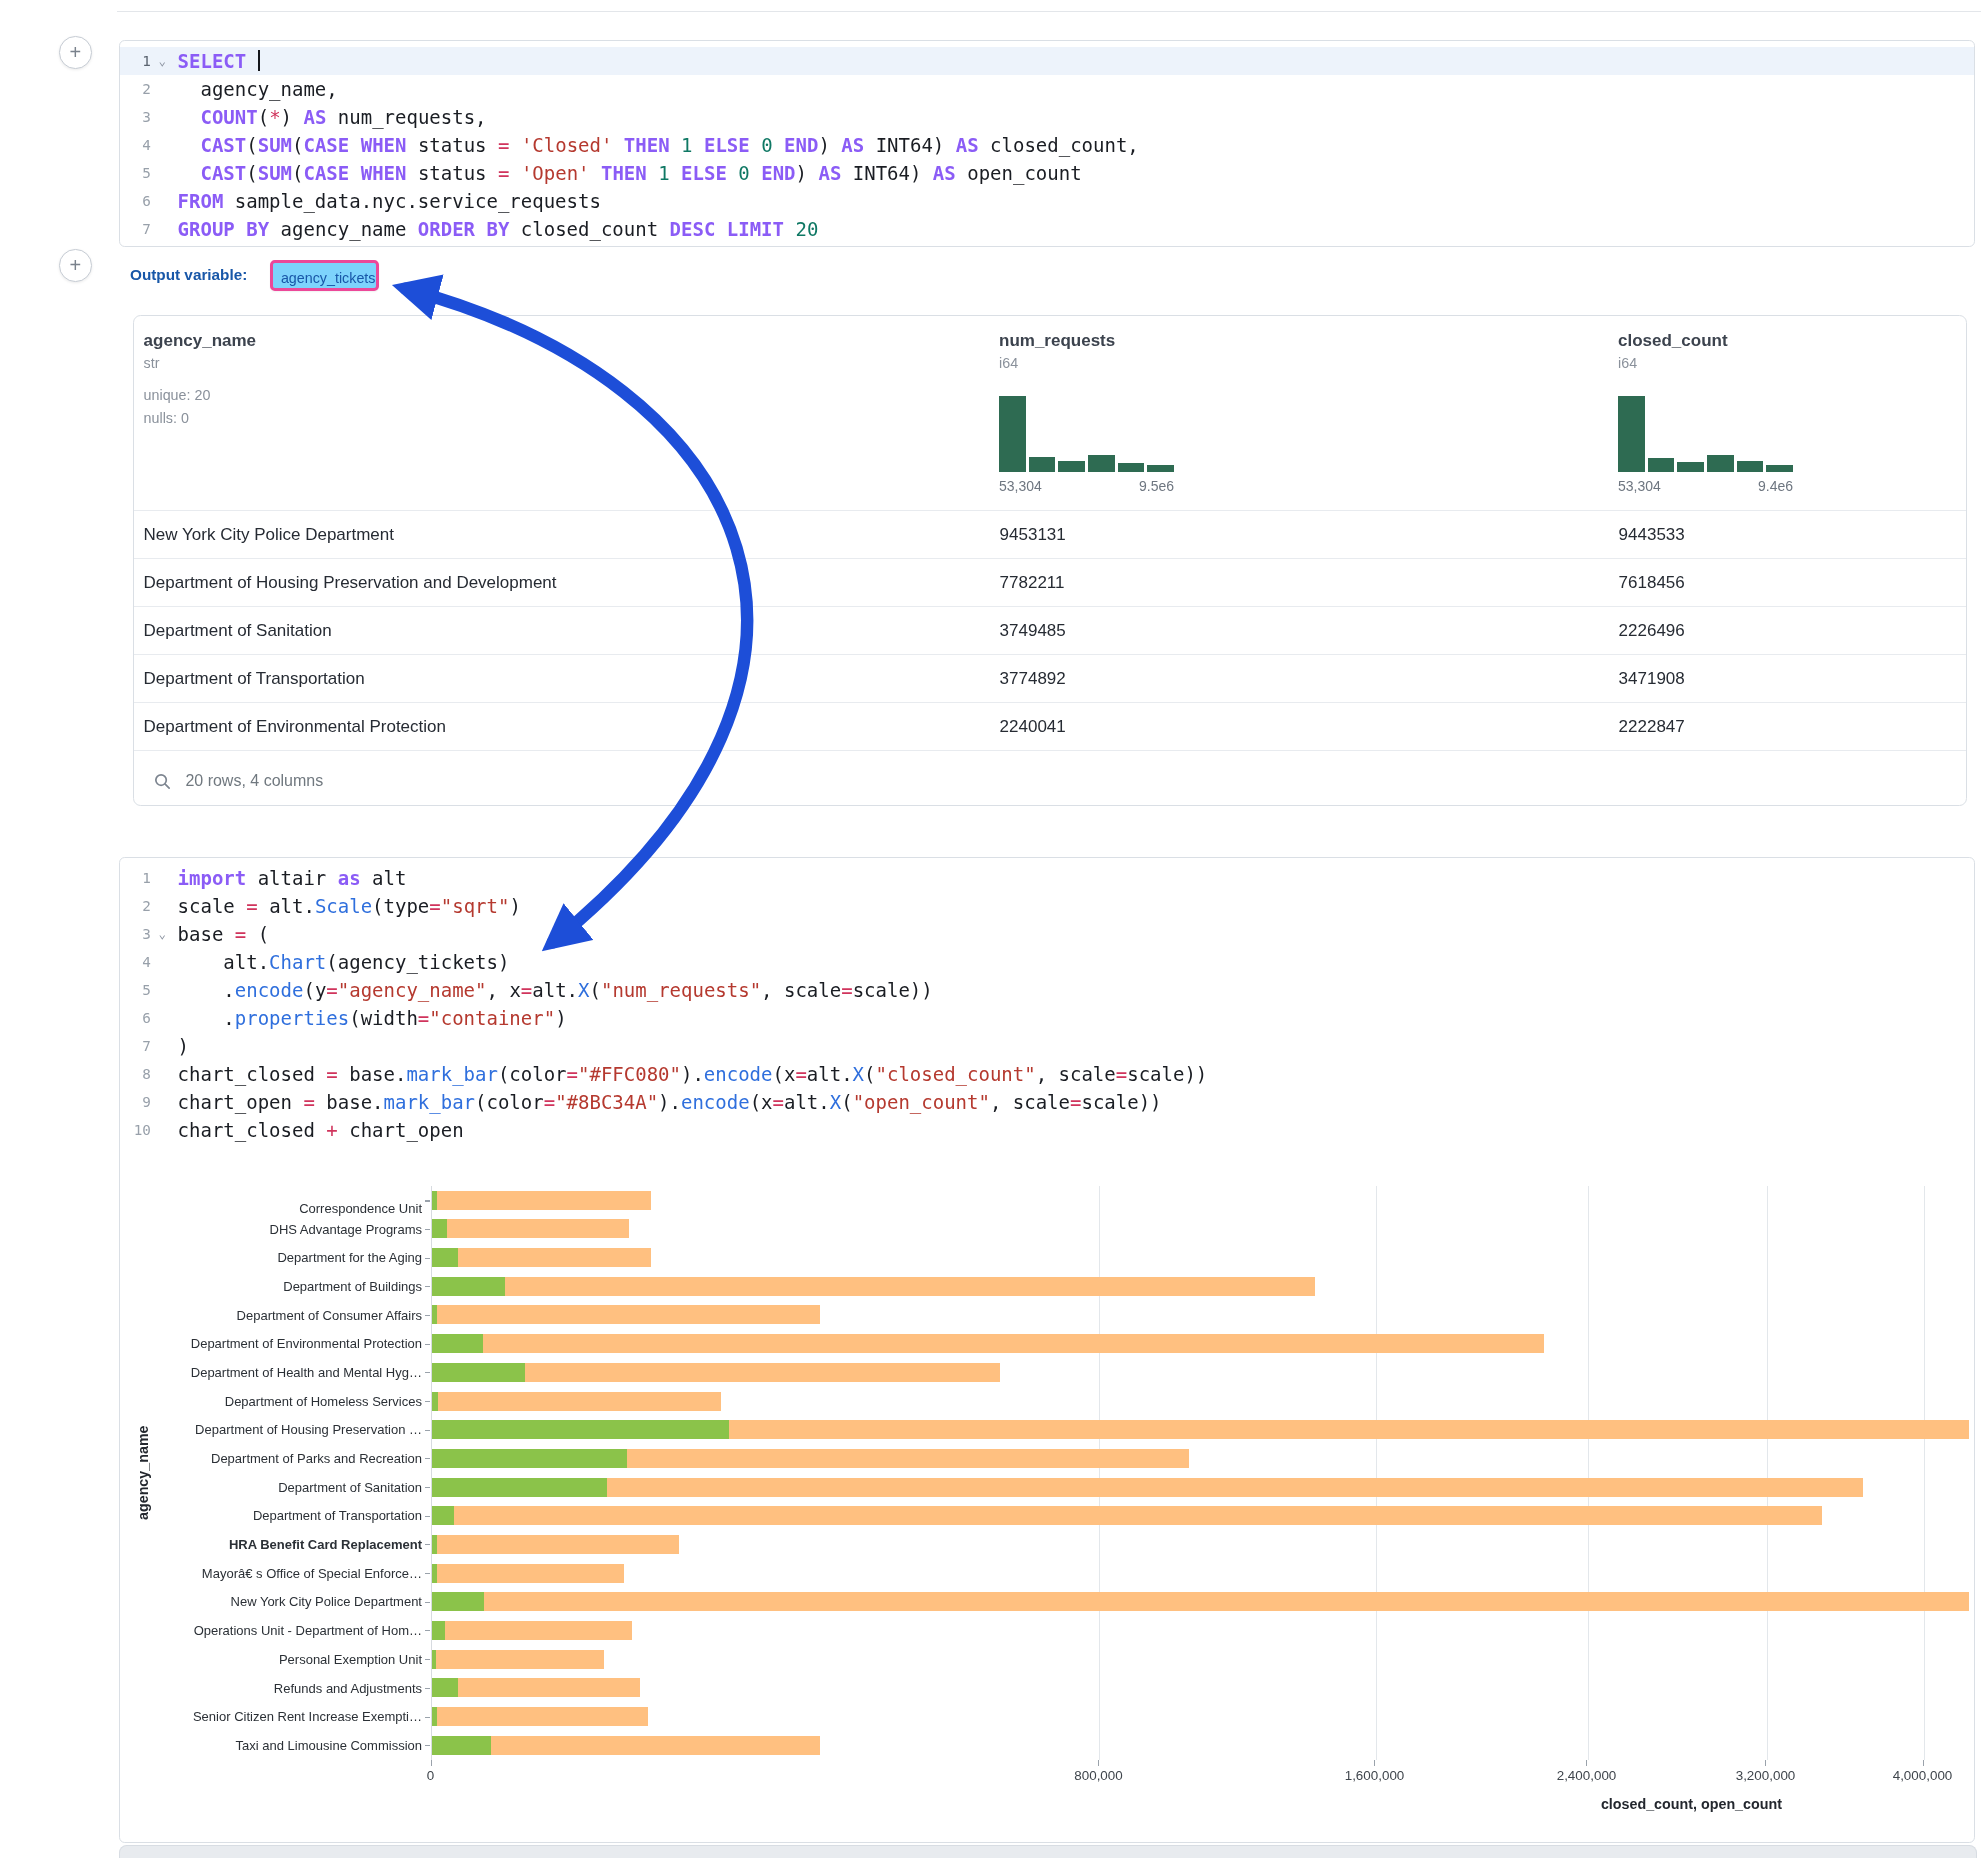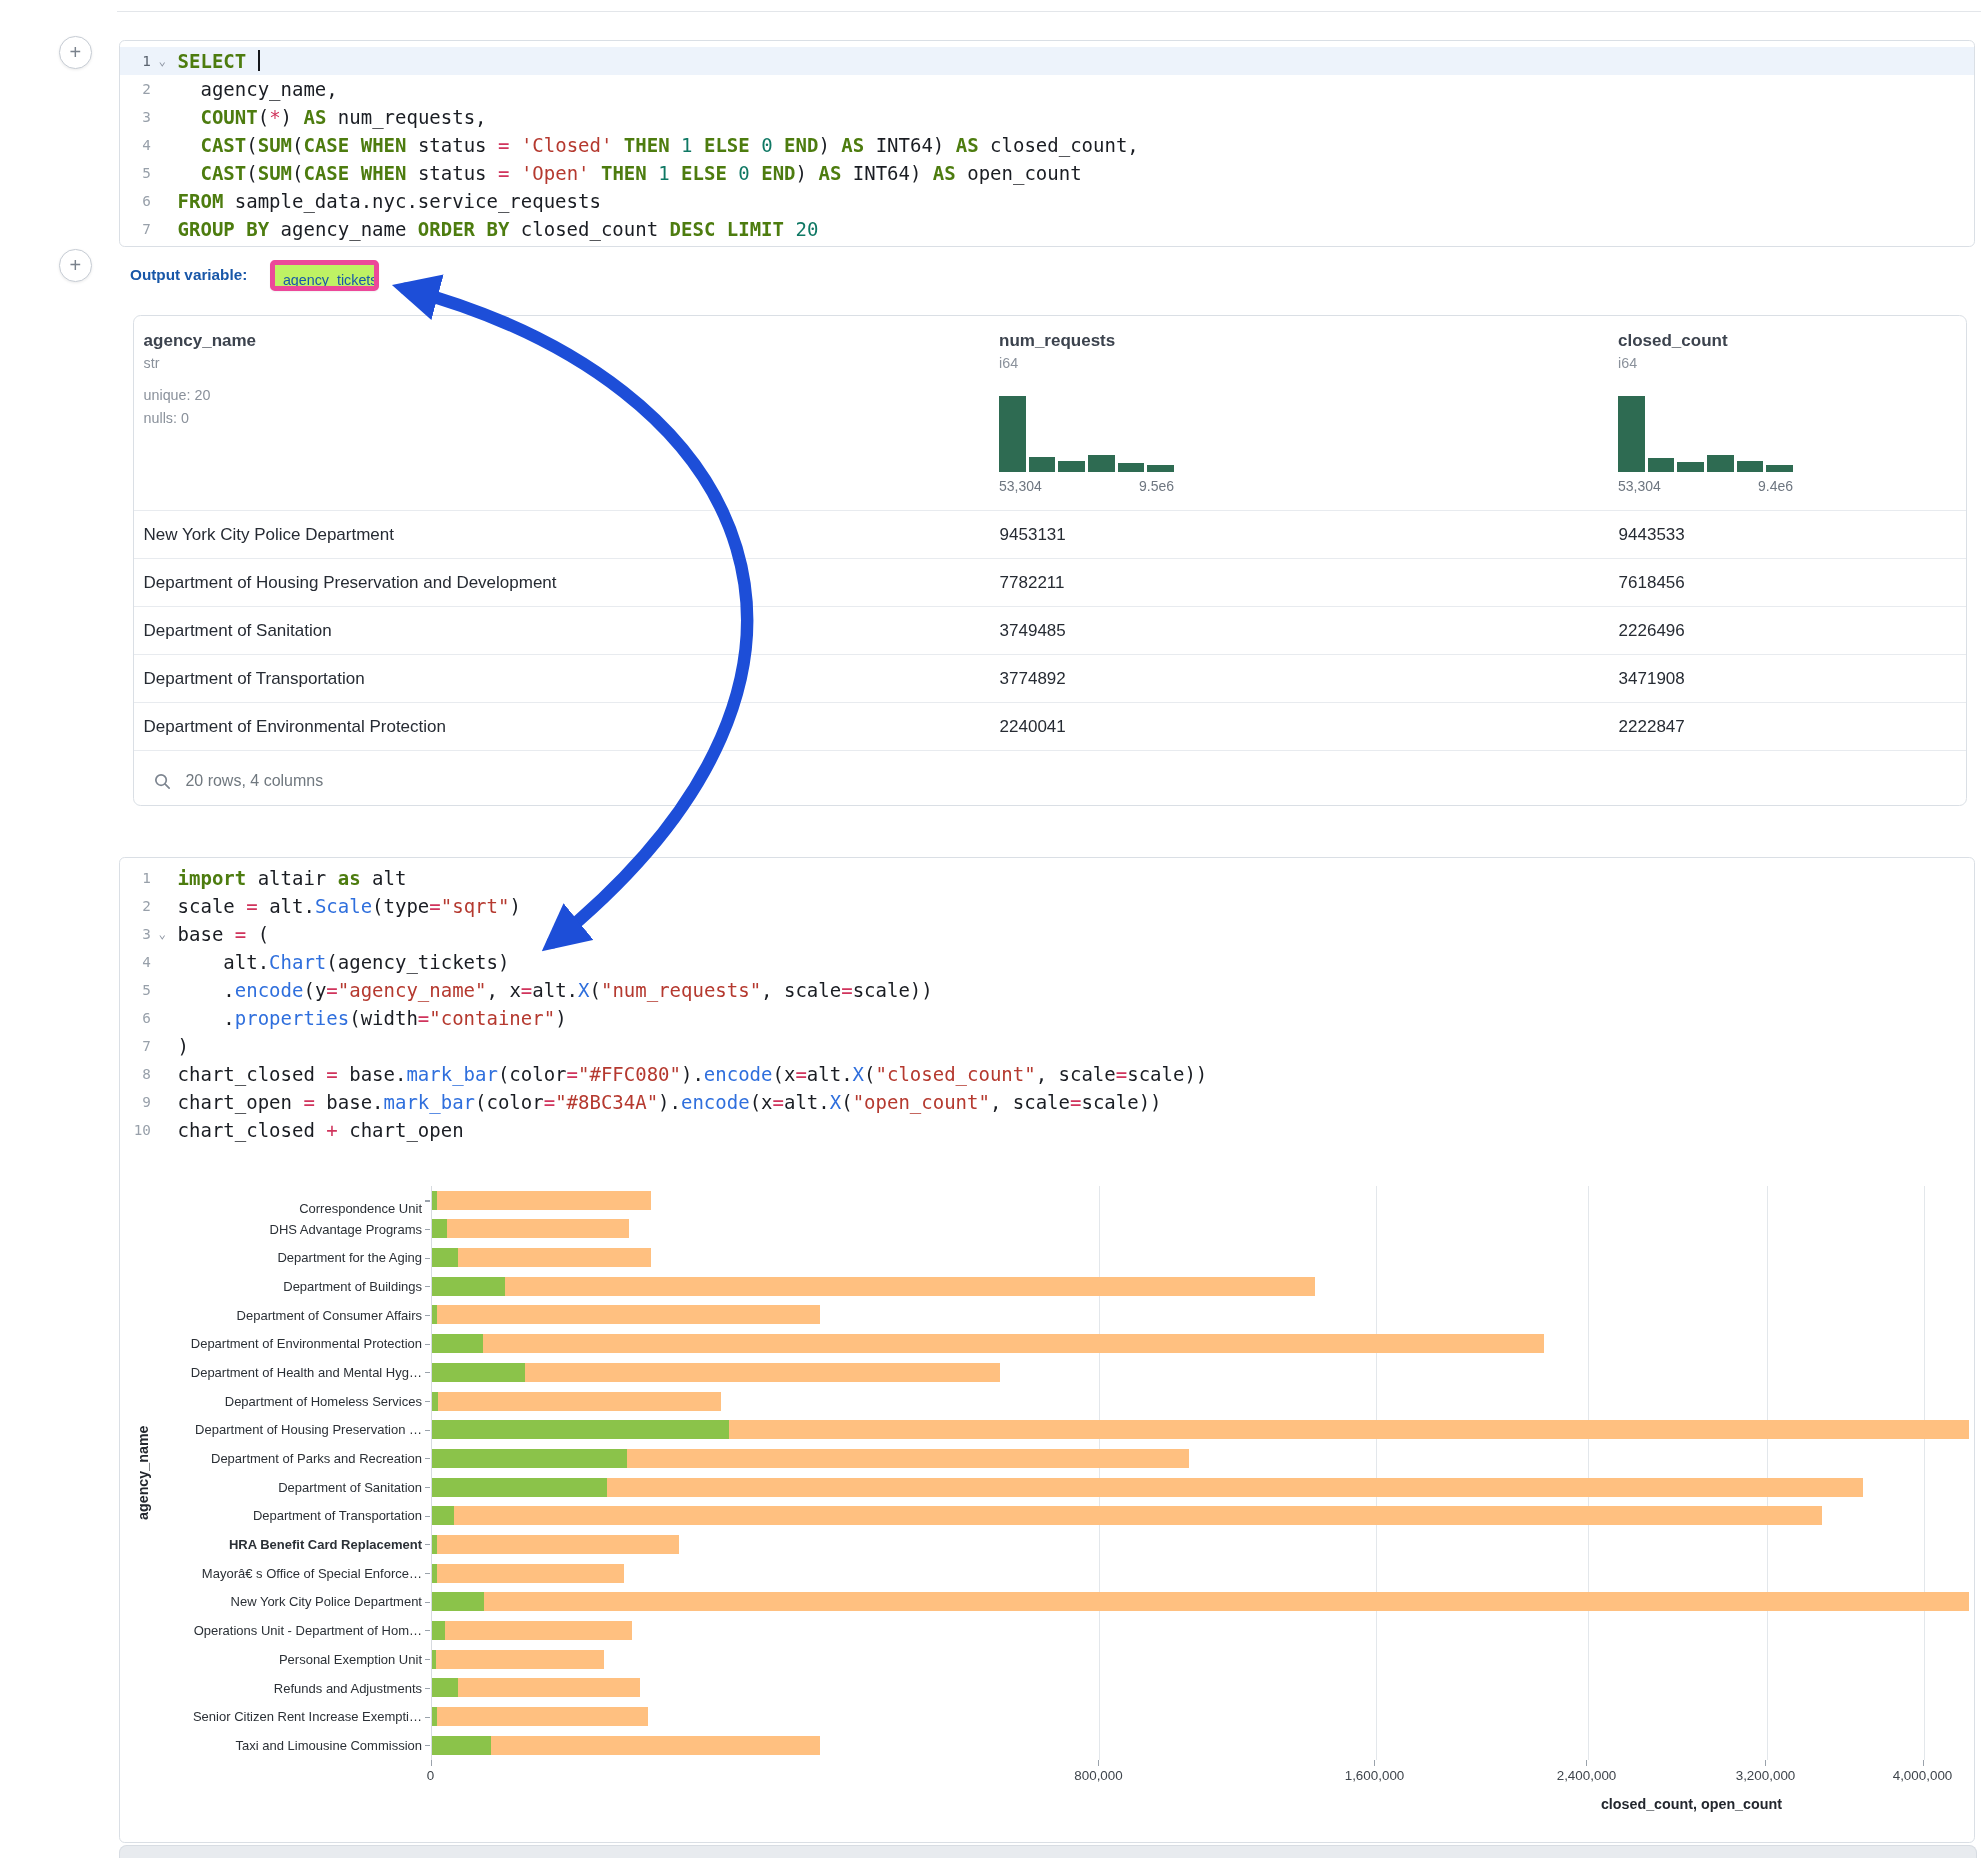--- a/index.html
+++ b/index.html
@@ -18,33 +18,33 @@
   .editor{display:flex;align-items:flex-start;}
   .gutter{width:50px;padding-top:5.7px;flex:none;}
   .gl{height:28px;line-height:28px;display:flex;justify-content:flex-end;
       font:14.3px/28px "DejaVu Sans Mono",monospace;color:#98a0aa;}
   .gl span.num{padding-right:3.8px;}
   .gl span.fold{width:15.3px;color:#8b93a0;font-size:12.4px;text-align:center;cursor:pointer;}
   .gl.active{background:#edf3fb;color:#5b6470;}
   .codecol{flex:1;padding-top:5.7px;overflow:hidden;}
   .cl{height:28px;white-space:pre;font:19px/28px "DejaVu Sans Mono",monospace;padding-left:7.6px;}
   .cl.active{background:#edf3fb;}
-  .t-k{color:#4d7c0f;font-weight:600;}
+  .t-k{color:#8b5cf6;font-weight:600;}
   .t-s{color:#b5392f;}
   .t-n{color:#0f7864;}
   .t-o{color:#d0345c;}
   .t-f{color:#2f6fdd;}
   .t-p{color:#1a1d23;}
   .cursor{display:inline-block;width:1.9px;height:21px;background:#15171b;vertical-align:-3.8px;}
 
   
   .outvar-row{position:absolute;left:130px;top:256px;height:38px;display:flex;align-items:center;gap:23px;}
   .outvar-label{font-size:15.3px;font-weight:700;color:#1857a8;}
   .outvar-chip{display:inline-block;max-width:109px;height:31px;line-height:31px;padding:0 7.6px;
-      border:5px solid #ec4899;border-radius:4.8px;background:#bef264;color:#1857a8;font-size:14.3px;
+      border:3px solid #ec4899;border-radius:4.8px;background:#7dd3fc;color:#1857a8;font-size:14.3px;
       white-space:nowrap;overflow:hidden;box-shadow:0 1px 1.9px rgba(0,0,0,.06);cursor:pointer;box-sizing:border-box;}
 
   
   .table-card{left:133px;top:315px;width:1834px;height:491px;border-radius:7.6px;overflow:hidden;}
   .thead{position:relative;height:194px;}
   .th{position:absolute;top:0;width:593px;}
   .cname{margin-top:15.3px;font-size:17px;font-weight:700;color:#3c434e;}
   .ctype{margin-top:3.8px;font-size:14.3px;color:#8a919b;}
   .cmeta-block{margin-top:13.4px;}
   .cmeta{font-size:14.3px;color:#8a919b;line-height:23px;}

